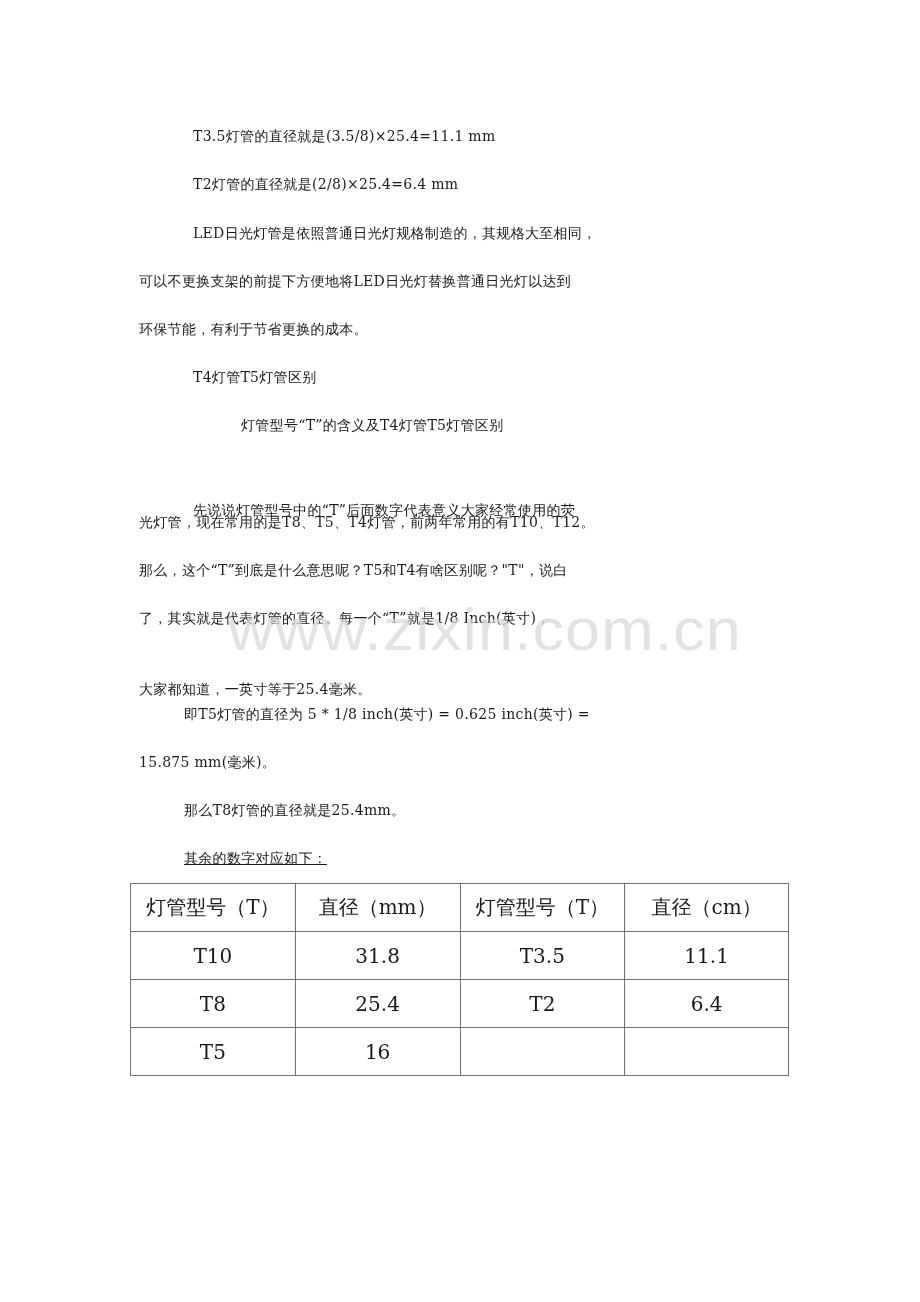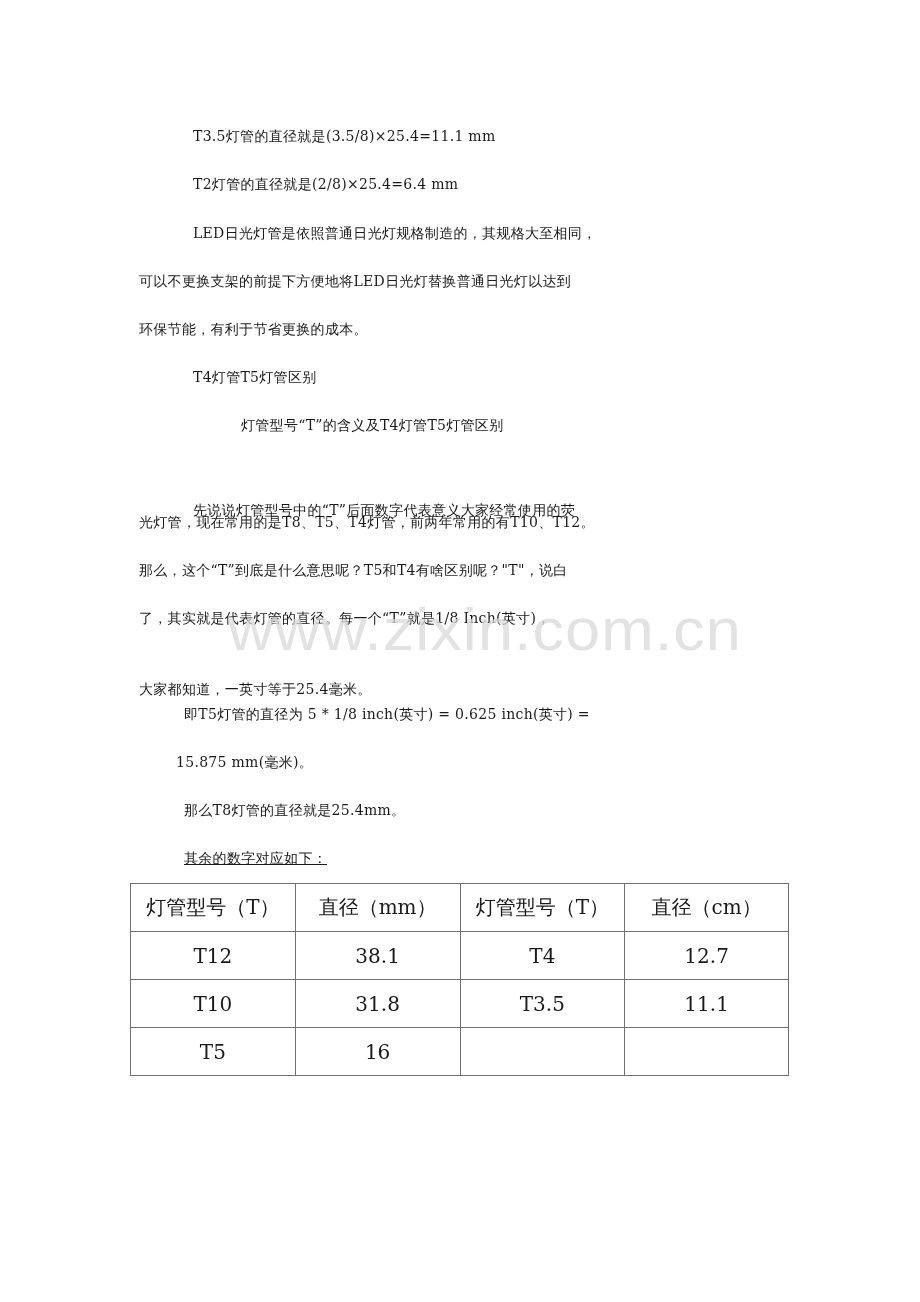--- a/index.html
+++ b/index.html
@@ -46,45 +46,45 @@
   <div class="line" style="left:139px; top:268px;">可以不更换支架的前提下方便地将LED日光灯替换普通日光灯以达到</div>
   <div class="line" style="left:139px; top:316px;">环保节能，有利于节省更换的成本。</div>
   <div class="line" style="left:193px; top:364px;">T4灯管T5灯管区别</div>
   <div class="line" style="left:193px; top:412px;margin-left:48px;">灯管型号“T”的含义及T4灯管T5灯管区别</div>
   <div class="line" style="left:193px; top:461px;margin-top:36px;">先说说灯管型号中的“T”后面数字代表意义大家经常使用的荧</div>
   <div class="line" style="left:139px; top:509px;">光灯管，现在常用的是T8、T5、T4灯管，前两年常用的有T10、T12。</div>
   <div class="line" style="left:139px; top:557px;">那么，这个“T”到底是什么意思呢？T5和T4有啥区别呢？"T"，说白</div>
   <div class="line" style="left:139px; top:605px;">了，其实就是代表灯管的直径。每一个“T”就是1/8 Inch(英寸)，</div>
   <div class="line" style="left:139px; top:653px;margin-top:23px;">大家都知道，一英寸等于25.4毫米。</div>
   <div class="line" style="left:184px; top:701px;">即T5灯管的直径为 5 * 1/8 inch(英寸) = 0.625 inch(英寸) =</div>
-  <div class="line" style="left:139px; top:749px;margin-left:37px;">15.875 mm(毫米)。</div>
+  <div class="line" style="left:139px; top:749px;">15.875 mm(毫米)。</div>
   <div class="line" style="left:184px; top:797px;">那么T8灯管的直径就是25.4mm。</div>
   <div class="line" style="left:184px; top:845px;text-decoration:underline;">其余的数字对应如下：</div>
 
   <div class="watermark">www.zixin.com.cn</div>
 
   <table class="spec">
     <tbody>
         <tr>
       <td class="c1">灯管型号（T）</td>
       <td class="c2">直径（mm）</td>
       <td class="c3">灯管型号（T）</td>
       <td class="c4">直径（cm）</td>
     </tr>
     <tr>
-      <td>T12</td>
-      <td>38.1</td>
-      <td>T4</td>
-      <td>12.7</td>
-    </tr>
-    <tr>
       <td>T10</td>
       <td>31.8</td>
       <td>T3.5</td>
       <td>11.1</td>
+    </tr>
+    <tr>
+      <td>T8</td>
+      <td>25.4</td>
+      <td>T2</td>
+      <td>6.4</td>
     </tr>
     <tr>
       <td>T5</td>
       <td>16</td>
       <td></td>
       <td></td>
     </tr>
   </tbody>
     </table>
 

